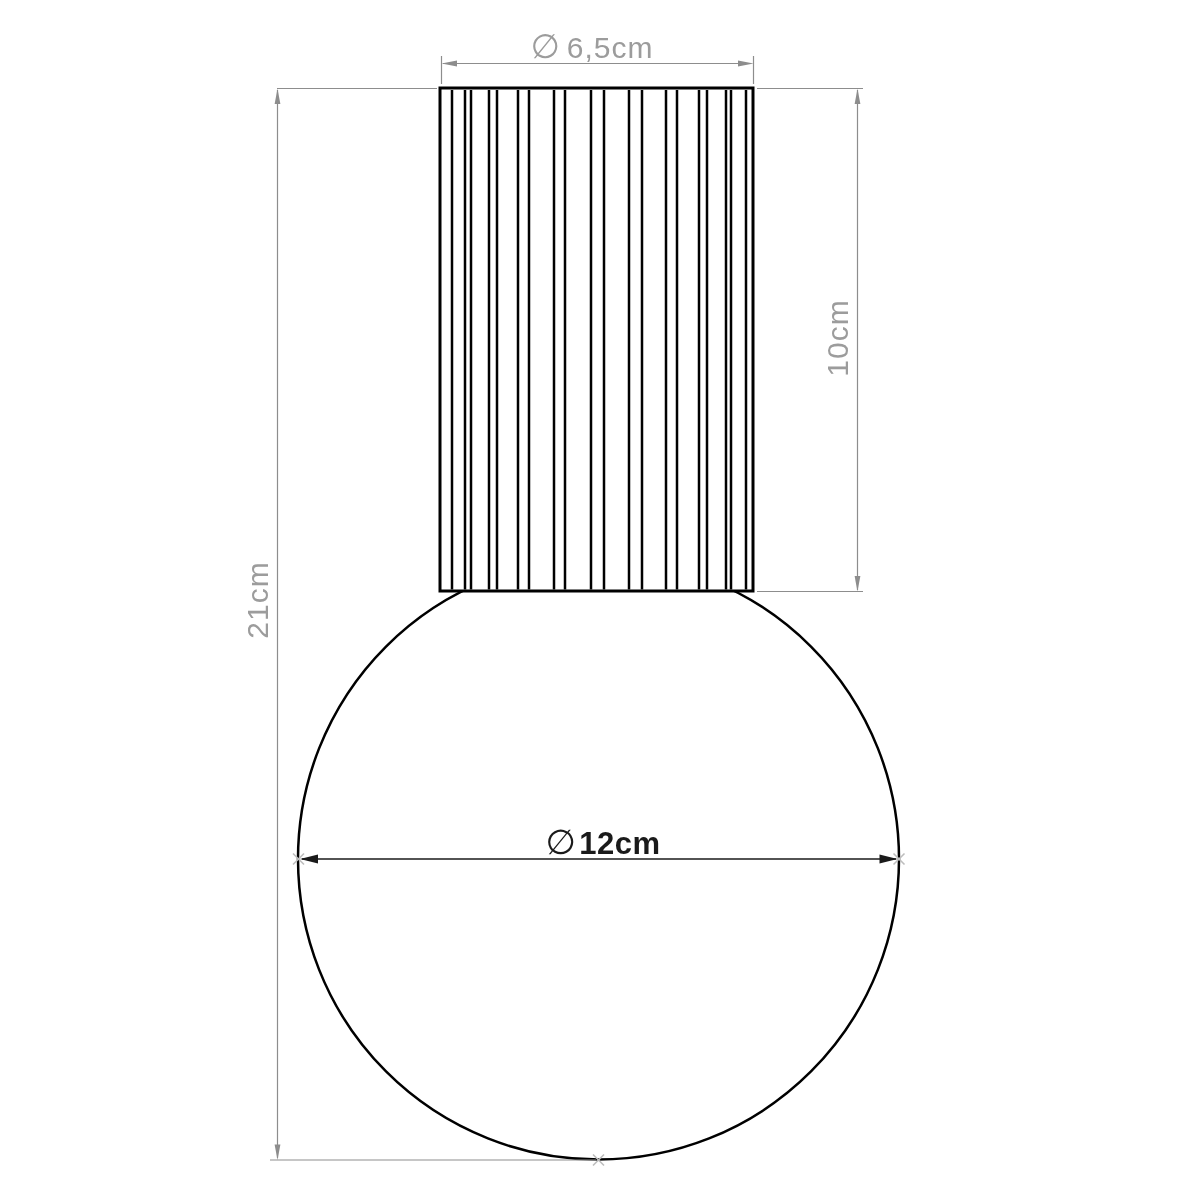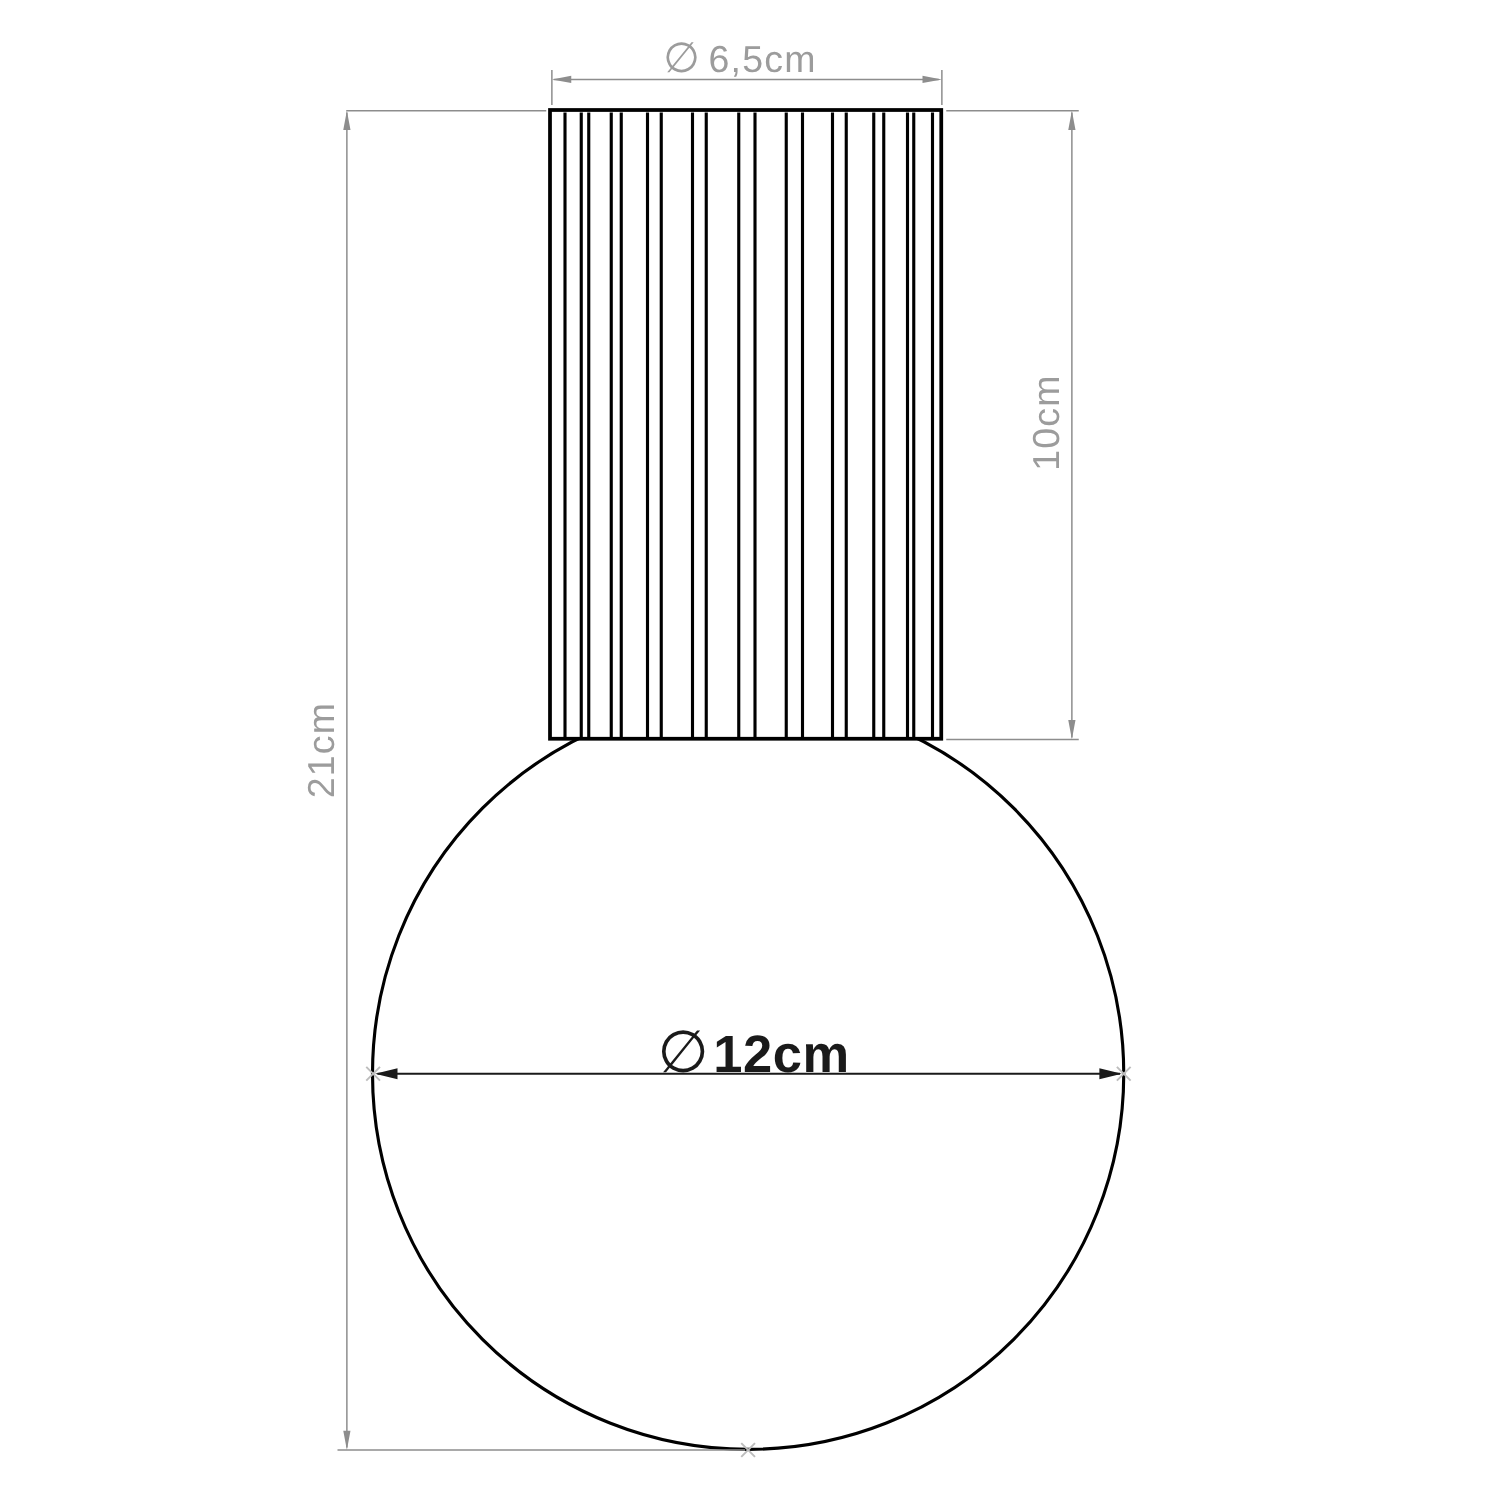--- a/index.html
+++ b/index.html
@@ -37,21 +37,21 @@
     color: var(--text_gray, #9c9c9c);
     font-size: 30px;
     letter-spacing: 1px;
     white-space: nowrap;
     transform: translate(-50%, -50%);
   }
   .label.vertical { transform: translate(-50%, -50%) rotate(-90deg); }
   .label.black {
     color: var(--dim_black, #1a1a1a);
     font-weight: 600;
-    font-size: 42px;
+    font-size: 31px;
     letter-spacing: 0.5px;
   }
   .sym {
     font-family: "DejaVu Sans", sans-serif;
     font-weight: 400;
     font-size: 1.12em;
     margin-right: 6px;
   }
   .label.black .sym { margin-right: 3px; }
 </style>

